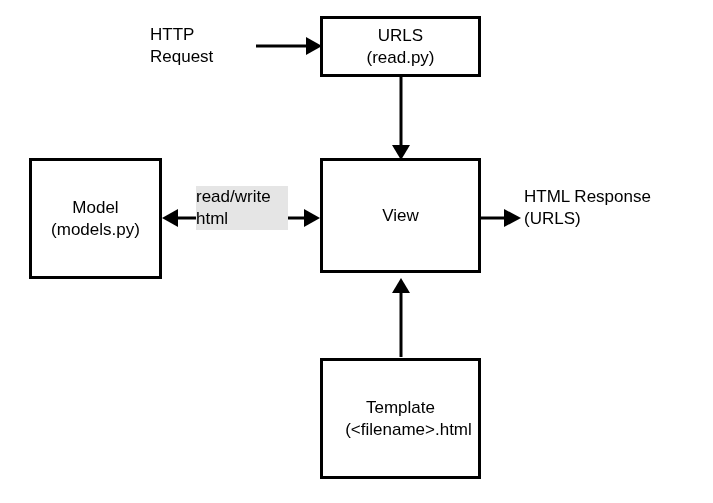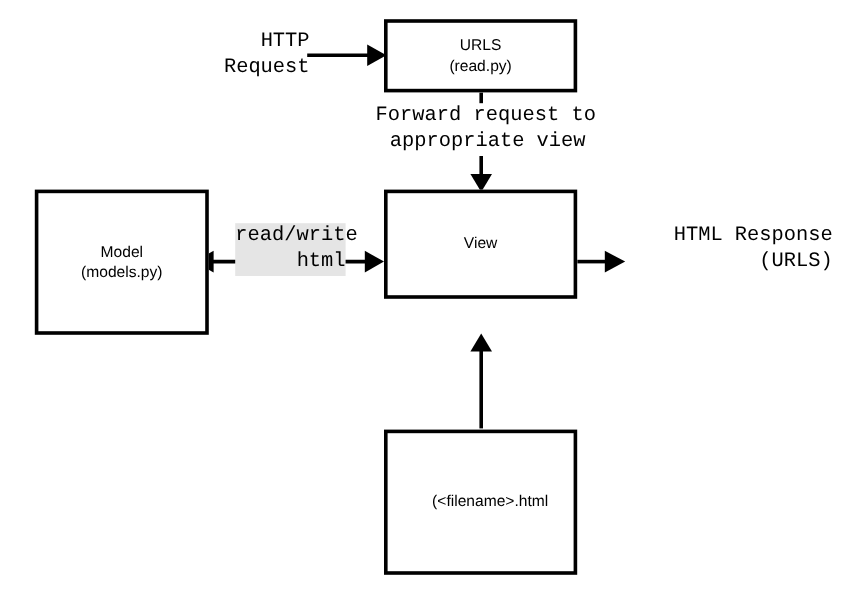--- a/index.html
+++ b/index.html
@@ -19,47 +19,46 @@
   .node {
     position: absolute;
     border: 3px solid #000000;
     background: #ffffff;
     box-sizing: border-box;
     display: flex;
     flex-direction: column;
     align-items: center;
     justify-content: center;
     line-height: 1.28;
-    font-size: 13px;
+    font-size: 17px;
     text-align: center;
     white-space: nowrap;
   }
   .node .l1, .node .l2 {
     display: block;
   }
   #node-urls  { left: 320px; top: 16px;  width: 161px; height: 61px; }
-  #node-model { left: 29px;  top: 158px; width: 145px; height: 121px; justify-content: center; }
-  #node-view  { left: 320px; top: 158px; width: 161px; height: 91px; }
+  #node-model { left: 29px;  top: 158px; width: 133px; height: 121px; justify-content: center; }
+  #node-view  { left: 320px; top: 158px; width: 161px; height: 115px; }
   #node-template {
     left: 320px; top: 358px; width: 161px; height: 121px;
     overflow: visible;
   }
   #node-template .l2 {
     
     margin-left: 16px;
   }
 
   .edge-label {
     position: absolute;
     font-size: 17px;
     line-height: 1.28;
-    text-align: right;
+    text-align: left;
     white-space: nowrap;
     color: #000000;
-    font-family: Liberation Mono, monospace;
   }
   #label-http-request  { left: 150px; top: 24px;  width: 108px; }
   #label-forward       { left: 313px; top: 86px;  width: 175px; background: #ffffff; }
   #label-readwrite     { left: 196px; top: 186px; width: 92px; background: #e5e5e5; }
   #label-http-response { left: 524px; top: 186px; width: 170px; }
 
   .conn { position: absolute; overflow: visible; }
   .conn line, .conn polygon, .conn path {
     stroke: #000000;
     fill: none;
@@ -113,32 +112,29 @@
   <div class="node" id="node-model">
     <span class="l1">Model</span>
     <span class="l2">(models.py)</span>
   </div>
 
   <div class="node" id="node-view">
     <span class="l1">View</span>
   </div>
 
   <div class="node" id="node-template">
+    <span class="l1">Template</span>
     <span class="l2">(&lt;filename&gt;.html</span>
   </div>
 
   <div class="edge-label" id="label-http-request">
     <span class="l1">HTTP</span><br>
     <span class="l2">Request</span>
   </div>
 
-  <div class="edge-label" id="label-forward">
-    <span class="l1">Forward request to</span><br>
-    <span class="l2">appropriate view</span>
-  </div>
 
   <div class="edge-label" id="label-readwrite">
     <span class="l1">read/write</span><br>
     <span class="l2">html</span>
   </div>
 
   <div class="edge-label" id="label-http-response">
     <span class="l1">HTML Response</span><br>
     <span class="l2">(URLS)</span>
   </div>

